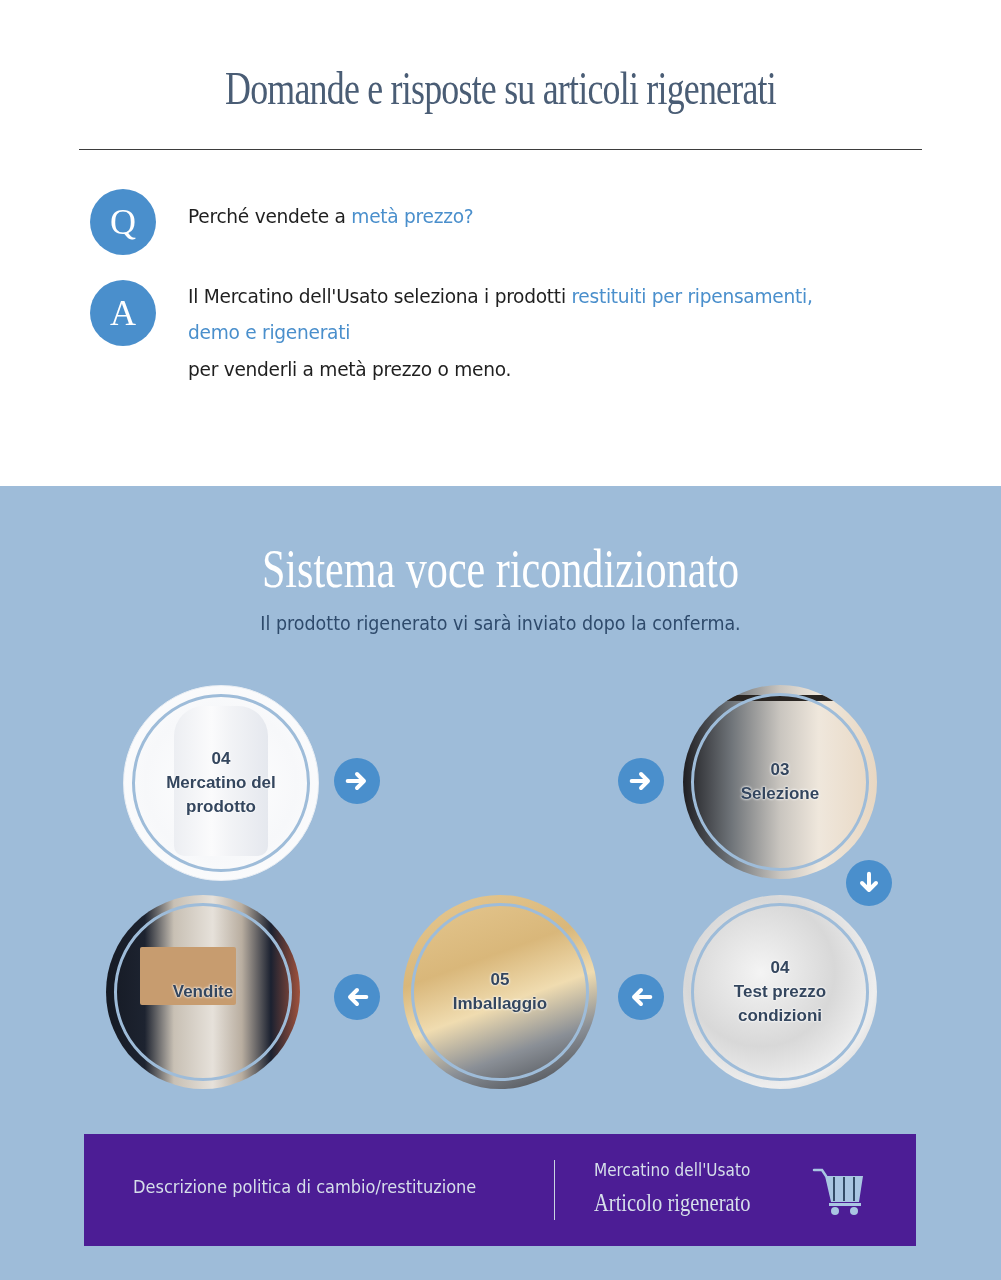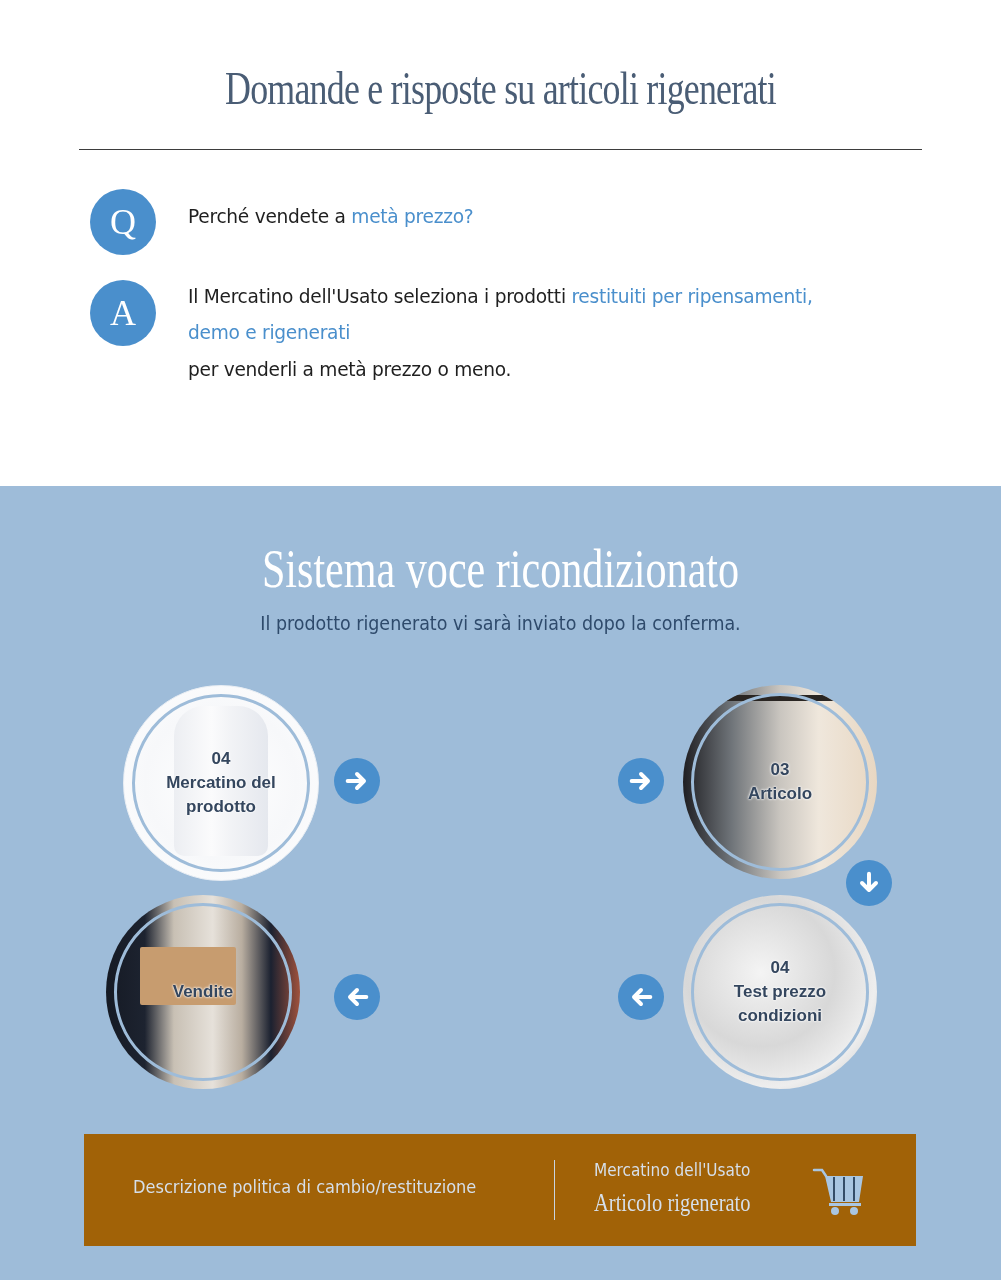--- a/index.html
+++ b/index.html
@@ -56,21 +56,21 @@
   .arrow { position:absolute; width:46px; height:46px; border-radius:50%; background:#4a8fcc;
     display:flex; align-items:center; justify-content:center; }
   .arrow svg { width:28px; height:28px; }
   .a1 { left:334px; top:272px; }
   .a2 { left:618px; top:272px; }
   .a3 { left:846px; top:374px; }
   .a4 { left:618px; top:488px; }
   .a5 { left:334px; top:488px; }
 
   
-  .footer { position:absolute; left:84px; top:648px; width:832px; height:112px; background:#a16207; }
+  .footer { position:absolute; left:84px; top:648px; width:832px; height:112px; background:#4c1d95; }
   .footer-policy { position:absolute; left:49px; top:42px; font-family:"DejaVu Sans", sans-serif; font-size:18px; color:#d6dfea;
     white-space:nowrap; transform:scaleX(0.9); transform-origin:left center; }
   .footer-divider { position:absolute; left:470px; top:26px; width:1px; height:60px; background:#c9d4e1; }
   .footer-brand { position:absolute; left:510px; top:26px; font-family:"DejaVu Sans", sans-serif; font-size:17px; color:#d6dfea;
     white-space:nowrap; transform:scaleX(0.9); transform-origin:left center; }
   .footer-item { position:absolute; left:510px; top:55px; font-family:"Liberation Serif", serif; font-size:25px; color:#d6dfea;
     white-space:nowrap; transform:scaleX(0.82); transform-origin:left center; }
   .footer-cart { position:absolute; left:728px; top:32px; width:56px; height:50px; }
 </style>
 </head>
@@ -120,21 +120,21 @@
     <svg viewBox="0 0 24 24">
         <path d="M4 12h13M12 6l6 6-6 6" stroke="#fff" stroke-width="3.4" fill="none" stroke-linecap="round" stroke-linejoin="round"></path>
       </svg>
   </div>
 
   <div class="step s3">
     <div class="rail"></div>
     <div class="ring"></div>
     <div class="label">
       <span>03</span>
-      <span>Articolo</span>
+      <span>Selezione</span>
     </div>
   </div>
 
   <div class="arrow a3">
     <svg viewBox="0 0 24 24">
         <path d="M12 4v13M6 12l6 6 6-6" stroke="#fff" stroke-width="3.4" fill="none" stroke-linecap="round" stroke-linejoin="round"></path>
       </svg>
   </div>
 
   <div class="step s4">
@@ -145,20 +145,27 @@
       <span>condizioni</span>
     </div>
   </div>
 
   <div class="arrow a4">
     <svg viewBox="0 0 24 24">
         <path d="M20 12H7M12 6l-6 6 6 6" stroke="#fff" stroke-width="3.4" fill="none" stroke-linecap="round" stroke-linejoin="round"></path>
       </svg>
   </div>
 
+  <div class="step s5">
+    <div class="ring"></div>
+    <div class="label">
+      <span>05</span>
+      <span>Imballaggio</span>
+    </div>
+  </div>
 
   <div class="arrow a5">
     <svg viewBox="0 0 24 24">
         <path d="M20 12H7M12 6l-6 6 6 6" stroke="#fff" stroke-width="3.4" fill="none" stroke-linecap="round" stroke-linejoin="round"></path>
       </svg>
   </div>
 
   <div class="step s6">
     <div class="box"></div>
     <div class="ring"></div>

